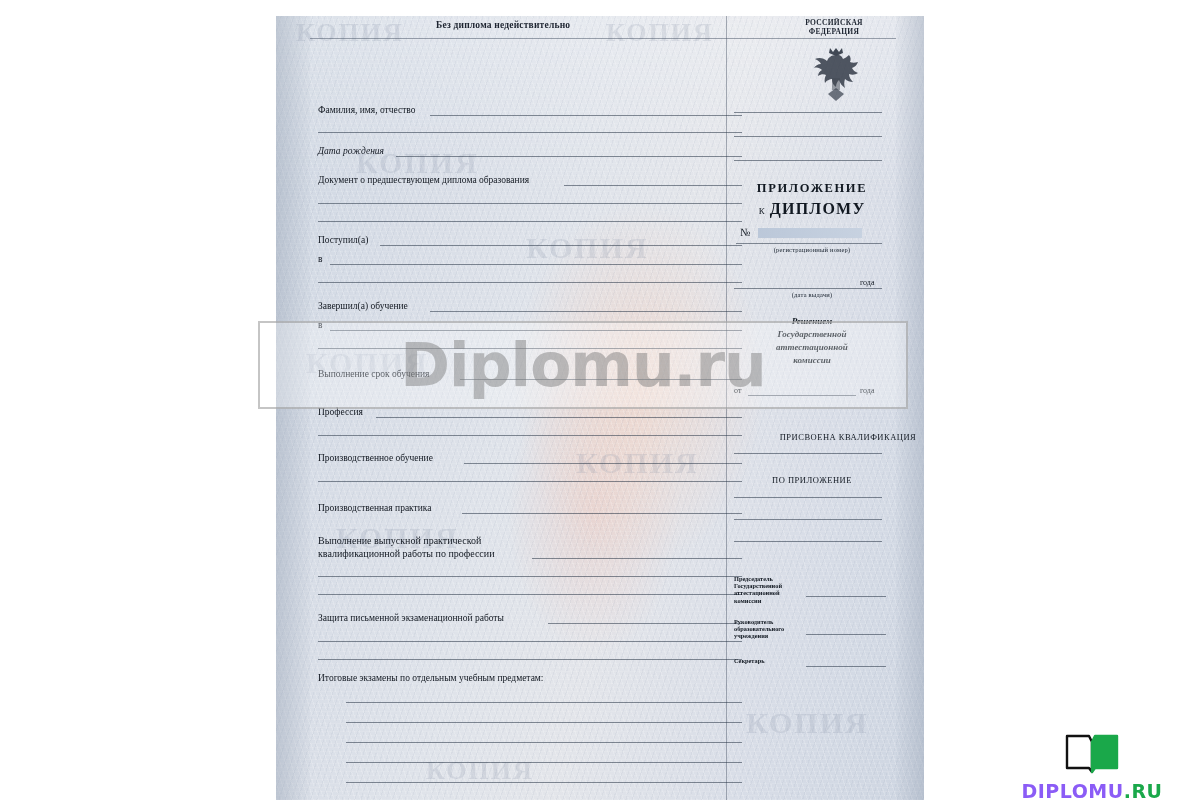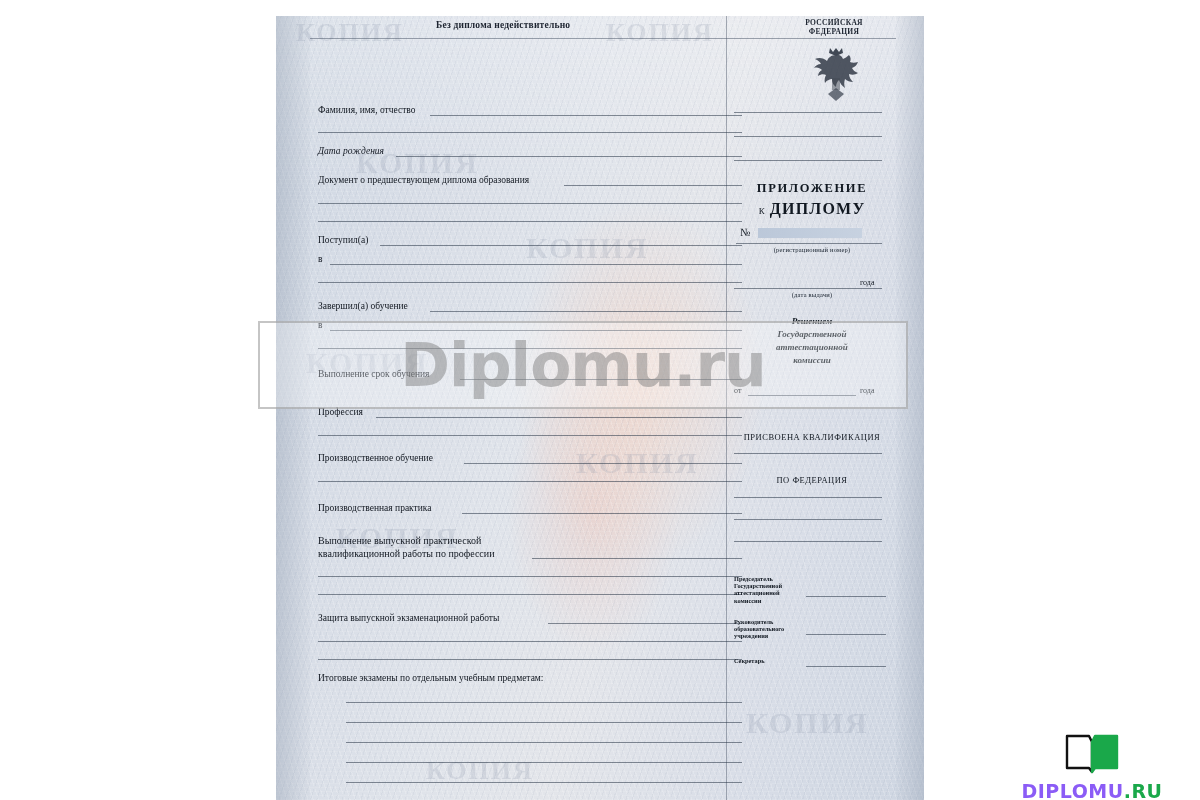--- a/index.html
+++ b/index.html
@@ -335,21 +335,21 @@
 
       <div class="field" style="left:8px; top:487px;">Производственная практика</div>
       <div class="rule" style="left:152px; top:497px; width:280px;"></div>
 
       <div class="field small" style="left:8px; top:519px;">Выполнение выпускной практической</div>
       <div class="field small" style="left:8px; top:532px;">квалификационной работы по профессии</div>
       <div class="rule" style="left:222px; top:542px; width:210px;"></div>
       <div class="rule" style="left:8px; top:560px; width:424px;"></div>
       <div class="rule" style="left:8px; top:578px; width:424px;"></div>
 
-      <div class="field" style="left:8px; top:597px;">Защита выпускной экзаменационной работы</div>
+      <div class="field" style="left:8px; top:597px;">Защита письменной экзаменационной работы</div>
       <div class="rule" style="left:238px; top:607px; width:194px;"></div>
       <div class="rule" style="left:8px; top:625px; width:424px;"></div>
       <div class="rule" style="left:8px; top:643px; width:424px;"></div>
 
       <div class="field" style="left:8px; top:657px;">Итоговые экзамены по отдельным учебным предметам:</div>
       <div class="rule" style="left:36px; top:686px; width:396px;"></div>
       <div class="rule" style="left:36px; top:706px; width:396px;"></div>
       <div class="rule" style="left:36px; top:726px; width:396px;"></div>
       <div class="rule" style="left:36px; top:746px; width:396px;"></div>
       <div class="rule" style="left:36px; top:766px; width:396px;"></div>
@@ -378,24 +378,24 @@
 
       <div class="r-italic" style="top:300px;">Решением</div>
       <div class="r-italic" style="top:313px;">Государственной</div>
       <div class="r-italic" style="top:326px;">аттестационной</div>
       <div class="r-italic" style="top:339px;">комиссии</div>
 
       <div class="r-year" style="left:6px; top:370px;">от</div>
       <div class="r-rule" style="left:20px; top:379px; width:108px;"></div>
       <div class="r-year" style="left:132px; top:370px;">года</div>
 
-      <div class="r-center" style="top:416px;">ПРИСВОЕНА КВАЛИФИКАЦИЯ</div>
+      <div class="r-center" style="top:416px;padding-left:36px;">ПРИСВОЕНА КВАЛИФИКАЦИЯ</div>
       <div class="r-rule" style="left:6px; top:437px; width:148px;"></div>
 
-      <div class="r-center" style="top:459px;">ПО ФЕДЕРАЦИЯ</div>
+      <div class="r-center" style="top:459px;">ПО ПРИЛОЖЕНИЕ</div>
       <div class="r-rule" style="left:6px; top:481px; width:148px;"></div>
       <div class="r-rule" style="left:6px; top:503px; width:148px;"></div>
       <div class="r-rule" style="left:6px; top:525px; width:148px;"></div>
 
       <div class="sign-label" style="top:559px;">
         <div>Председатель</div>
         <div>Государственной</div>
         <div>аттестационной</div>
         <div>комиссии</div>
       </div>

